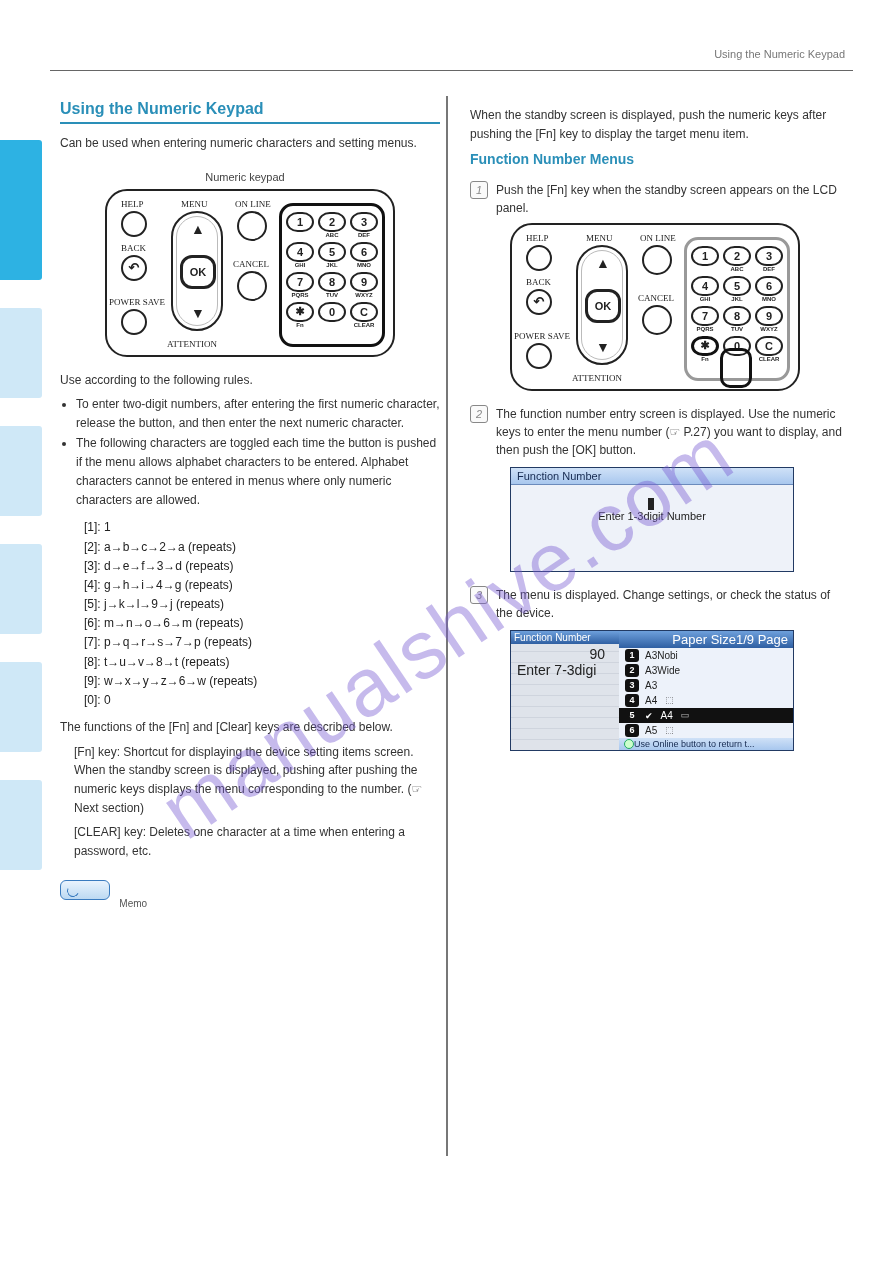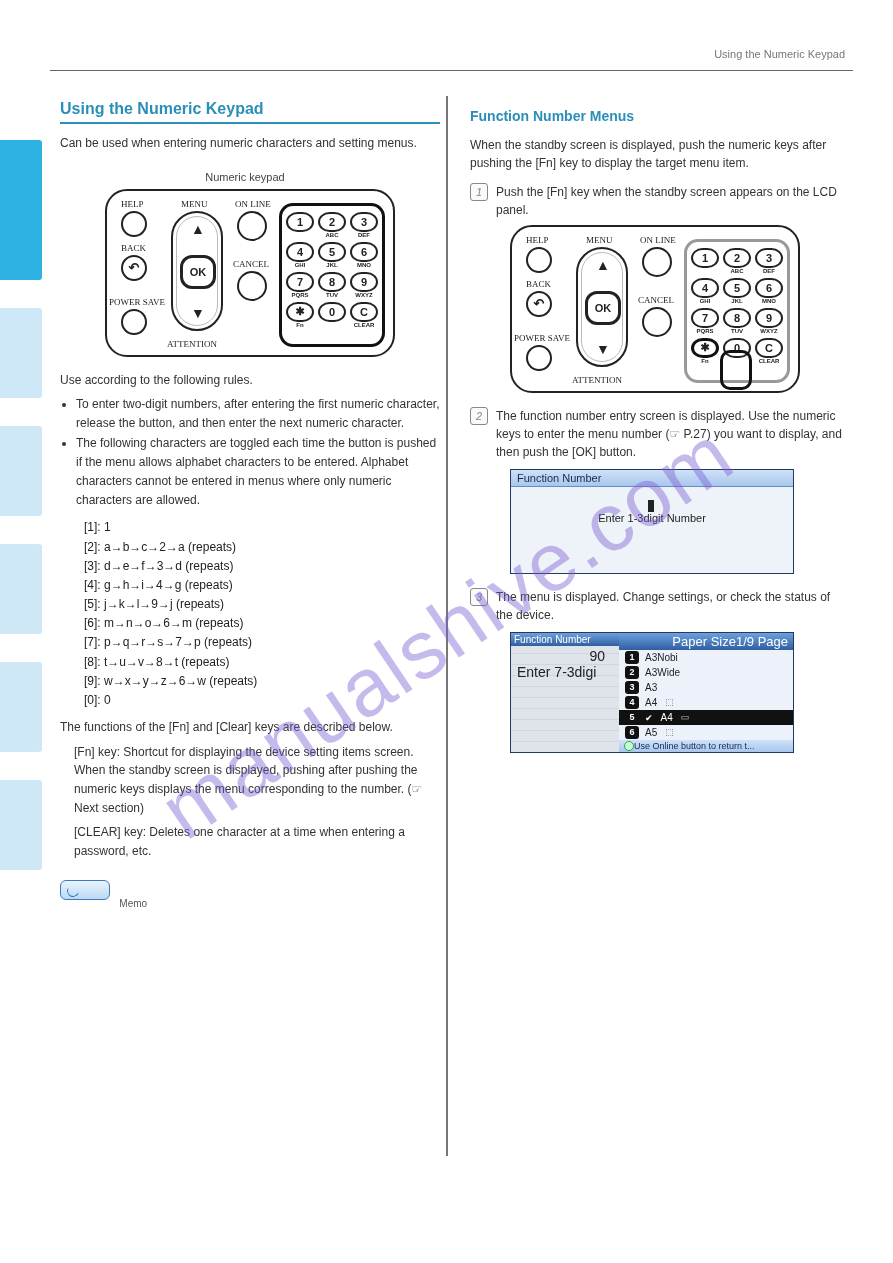--- a/index.html
+++ b/index.html
@@ -331,22 +331,22 @@
     <p class="body" style="margin-left:14px">[Fn] key:  Shortcut for displaying the device setting items screen. When the standby screen is displayed, pushing after pushing the numeric keys displays the menu corresponding to the number. (☞ Next section)</p>
     <p class="body" style="margin-left:14px">[CLEAR] key:  Deletes one character at a time when entering a password, etc.</p>
 
     <span class="memo"></span>
     <span class="memo-label">Memo</span>
   </div>
 
   <div class="divider"></div>
 
   <div class="col col-right">
+    <p class="body">When the standby screen is displayed, push the numeric keys after pushing the [Fn] key to display the target menu item.</p>
     <p class="body" style="font-weight:bold;color:#2a8fb8;font-size:14px;margin-bottom:8px">Function Number Menus</p>
-    <p class="body">When the standby screen is displayed, push the numeric keys after pushing the [Fn] key to display the target menu item.</p>
 
     <div class="step">
       <div class="n">1</div>
       <div class="t">Push the [Fn] key when the standby screen appears on the LCD panel.</div>
     </div>
 
     <div class="panel" style="margin-left:40px">
       <span class="lbl" style="left:14px;top:8px">HELP</span>
       <div class="circ" style="left:14px;top:20px;width:26px;height:26px"></div>
       <span class="lbl" style="left:14px;top:52px">BACK</span>

